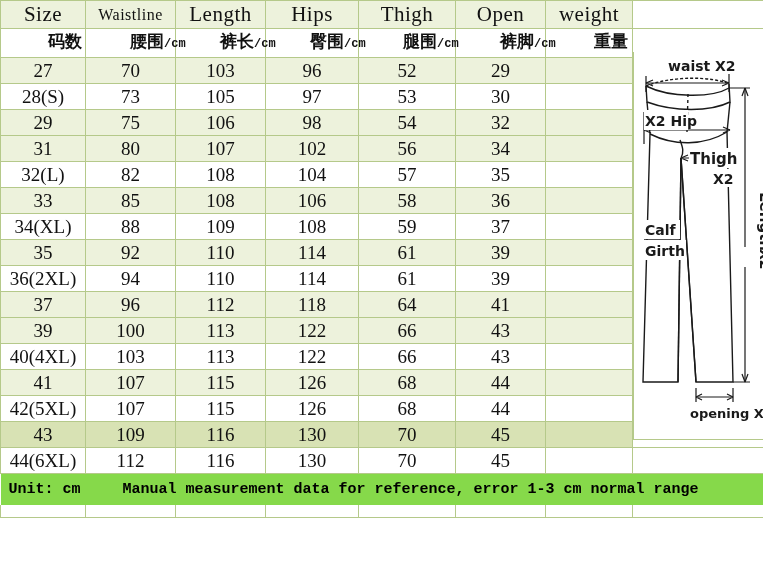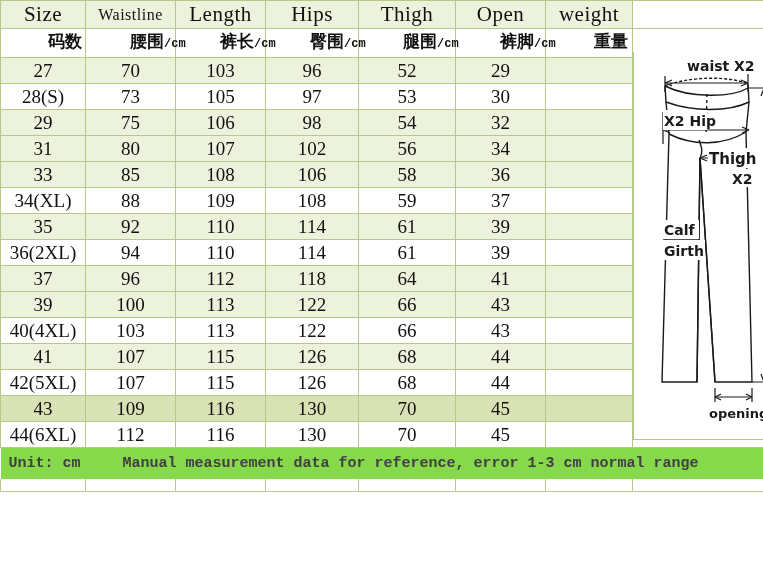--- a/index.html
+++ b/index.html
@@ -64,40 +64,39 @@
   td.diagcell{background:transparent !important;border-left:1px solid #b5c98a;border-right:none;border-top:none;border-bottom:none;}
   tr.hdr-en td.diagcell, tr.hdr-cn td.diagcell{background:#ffffff !important;border:1px solid #b5c98a;}
 
   tr.footer td{
     background:#86d94a;
     height:31px;line-height:31px;
     border:none;
     font-family:"Liberation Mono", monospace;
     font-weight:bold;
     font-size:15px;
-    color:#404040;
+    color:#000000;
     text-align:left;
   }
   tr.footer td .f-unit{padding-left:8px;display:inline-block;}
   tr.footer td .f-note{padding-left:42px;display:inline-block;}
 
   tr.tail td{background:#ffffff;height:12px;line-height:12px;border:1px solid #b5c98a;border-top:none;}
   tr.tail td.diagcell{border-left:1px solid #b5c98a;border-right:none;}
 
   
   #diagram{
     position:absolute;
     left:633px;top:52px;
     width:130px;height:388px;
     background:#ffffff;
     border-left:1px solid #b5c98a;
     border-bottom:1px solid #b5c98a;
     box-sizing:border-box;
     overflow:hidden;
-    padding-left:19px;
   }
   #diagram svg{display:block;}
   .dlabel{
     font-family:"DejaVu Sans", sans-serif;
     font-weight:bold;
     fill:#1a1a1a;
   }
 </style>
 </head>
 <body>
@@ -169,20 +168,30 @@
         <tr class="r-green">
           <td>31</td>
           <td>80</td>
           <td>107</td>
           <td>102</td>
           <td>56</td>
           <td>34</td>
           <td></td>
           <td class="diagcell"></td>
         </tr>
+        <tr class="r-white">
+          <td>32(L)</td>
+          <td>82</td>
+          <td>108</td>
+          <td>104</td>
+          <td>57</td>
+          <td>35</td>
+          <td></td>
+          <td class="diagcell"></td>
+        </tr>
         <tr class="r-green">
           <td>33</td>
           <td>85</td>
           <td>108</td>
           <td>106</td>
           <td>58</td>
           <td>36</td>
           <td></td>
           <td class="diagcell"></td>
         </tr>

